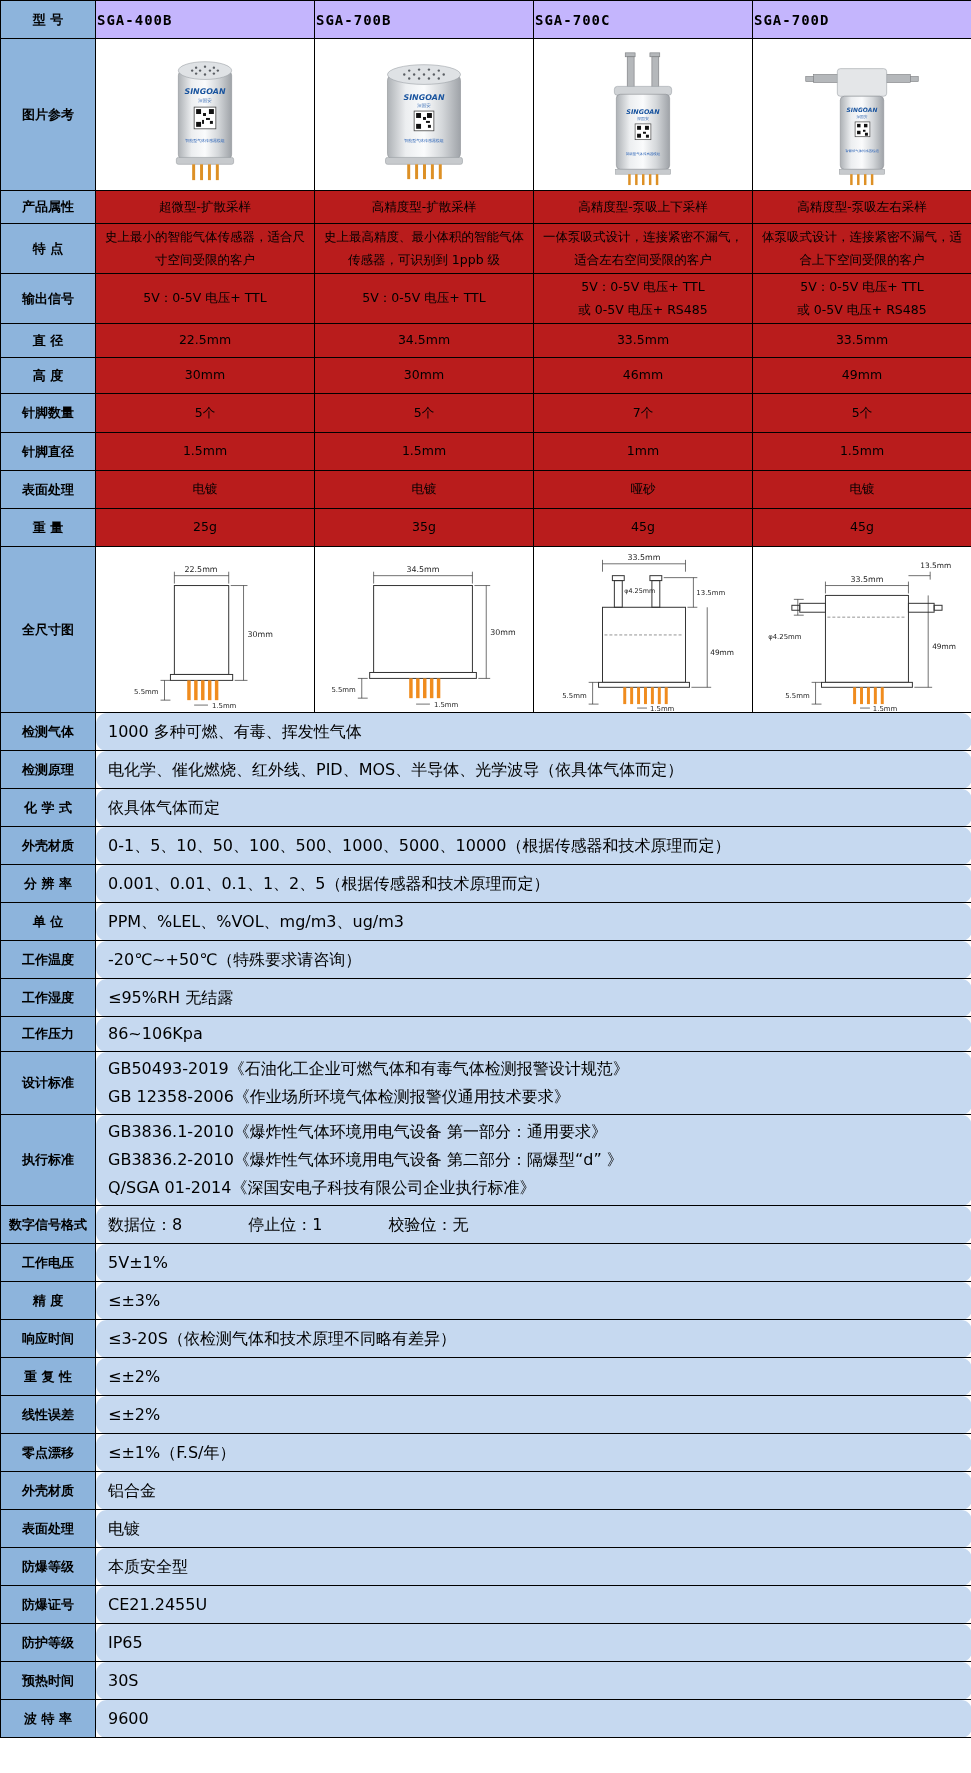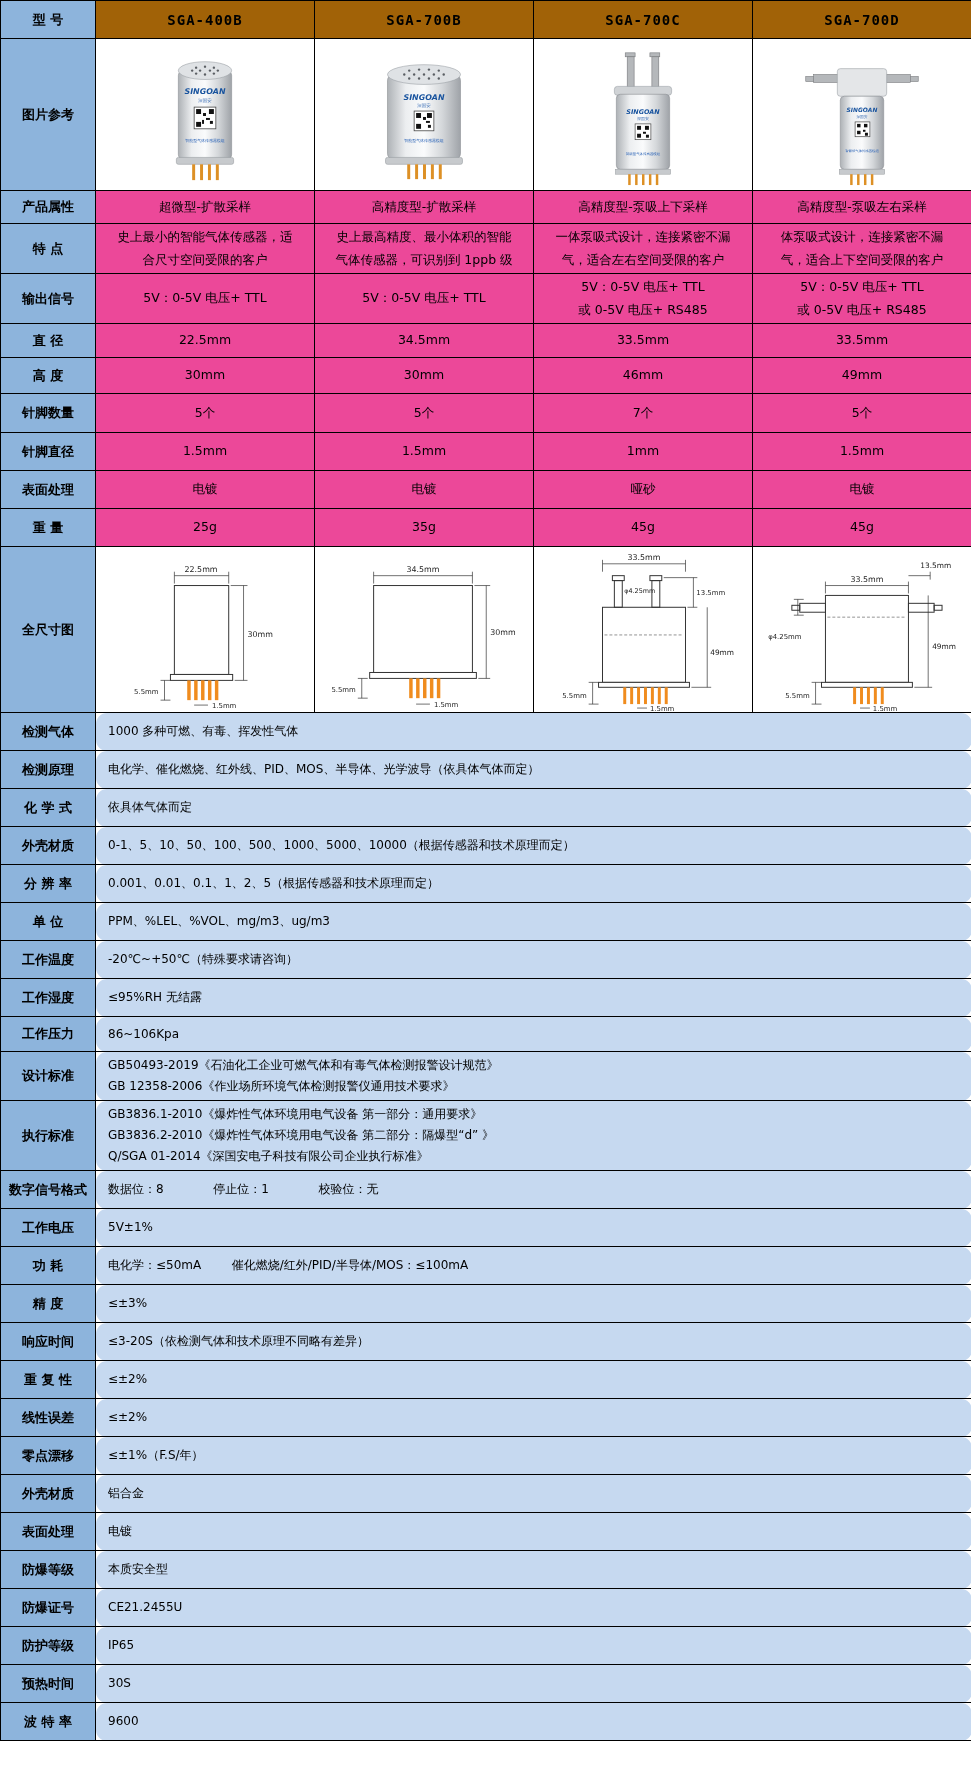--- a/index.html
+++ b/index.html
@@ -8,23 +8,23 @@
   th,td{border:1px solid #000;overflow:hidden;vertical-align:middle;}
   tr{height:38px;}
   .rh-img{height:152px;}
   .rh-attr{height:33px;}
   .rh-2l{height:46px;}
   .rh-out{height:48px;}
   .rh-diag{height:166px;}
   .rh-design{height:48px;}
   .rh-exec{height:62px;}
   .lbl{background:#8DB4DC;font-weight:bold;font-size:13px;text-align:center;padding:0 2px;}
-  .model{background:#a16207;font-family:"DejaVu Sans Mono",monospace;font-weight:bold;font-size:14px;letter-spacing:1px;text-align:center;}
-  .cell{background:#ec4899;text-align:center;font-size:12.5px;padding:2px 16px;white-space:pre-line;line-height:1.8;}
-  .fval{background:#C6D9F0;text-align:left;font-size:12px;padding:3px 6px 3px 12px;white-space:pre-wrap;line-height:1.75;border-radius:11px;}
+  .model{background:#c4b5fd;font-family:"DejaVu Sans Mono",monospace;font-weight:bold;font-size:14px;letter-spacing:1px;text-align:left;}
+  .cell{background:#b91c1c;text-align:center;font-size:12.5px;padding:2px 4px;white-space:pre-line;line-height:1.8;}
+  .fval{background:#C6D9F0;text-align:left;font-size:16px;padding:3px 6px 3px 12px;white-space:pre-wrap;line-height:1.75;border-radius:11px;}
   .white{background:#fff;text-align:center;padding:0;}
   svg{display:block;margin:0 auto;}
   .dimtxt{font-family:"DejaVu Sans",sans-serif;}
 </style>
 </head>
 <body>
 
 <table>
   <colgroup>
     <col style="width:95px">
@@ -496,24 +496,20 @@
       </tr>
   <tr>
         <th class="lbl">数字信号格式</th>
         <td class="fval" colspan="4">数据位：8             停止位：1             校验位：无</td>
       </tr>
   <tr>
         <th class="lbl">工作电压</th>
         <td class="fval" colspan="4">5V±1%</td>
       </tr>
   <tr>
-        <th class="lbl">功 耗</th>
-        <td class="fval" colspan="4">电化学：≤50mA        催化燃烧/红外/PID/半导体/MOS：≤100mA</td>
-      </tr>
-  <tr>
         <th class="lbl">精 度</th>
         <td class="fval" colspan="4">≤±3%</td>
       </tr>
   <tr>
         <th class="lbl">响应时间</th>
         <td class="fval" colspan="4">≤3-20S（依检测气体和技术原理不同略有差异）</td>
       </tr>
   <tr>
         <th class="lbl">重 复 性</th>
         <td class="fval" colspan="4">≤±2%</td>

